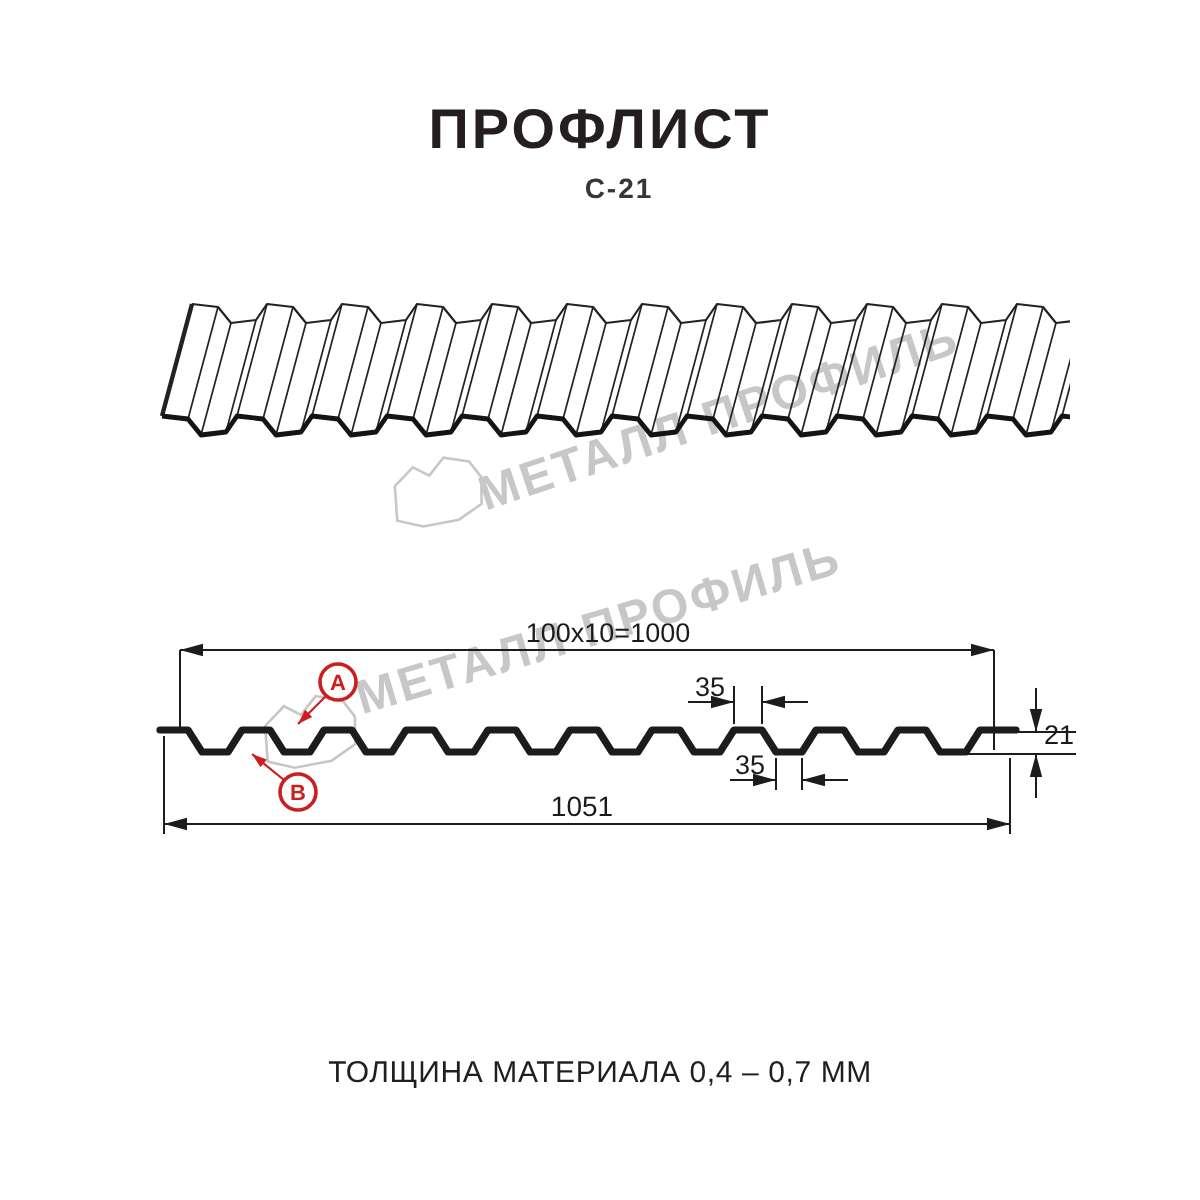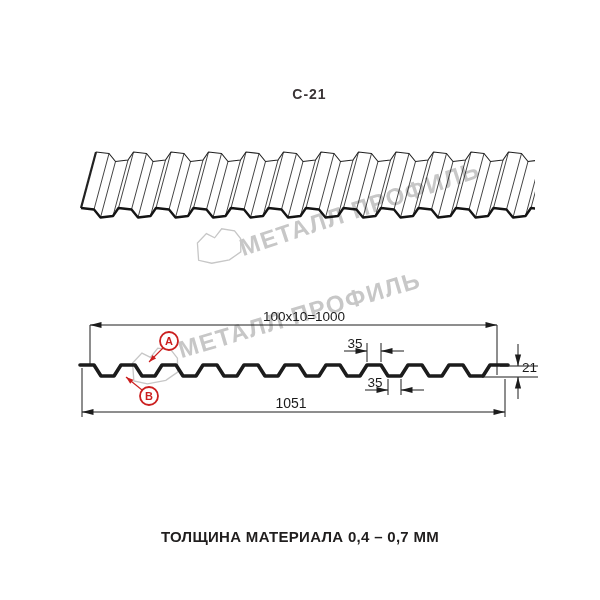--- a/index.html
+++ b/index.html
@@ -12,21 +12,21 @@
     position:absolute;left:0;right:0;top:49px;text-align:center;
     font-size:28px;font-weight:800;letter-spacing:1.5px;color:var(--title-ink,#241e1f);
   }
   .subtitle{
     position:absolute;left:0;right:0;top:86px;text-align:center;
     font-size:14px;font-weight:700;letter-spacing:1px;color:#3a3436;margin-left:19px;
   }
   
   .caption{
     position:absolute;left:0;right:0;top:528px;text-align:center;
-    font-size:15px;font-weight:700;letter-spacing:0.3px;color:#201e1e;
+    font-size:15px;font-weight:400;letter-spacing:0.3px;color:#201e1e;
   }
   
   .wm-text{
     position:absolute;white-space:nowrap;color:var(--watermark-gray,#c7c7c7);
     font-size:24px;font-weight:600;letter-spacing:1.5px;z-index:1;
     transform-origin:0 100%;
   }
   .wm-text.one{left:245px;top:234px;transform:rotate(-18.5deg);}
   .wm-text.two{left:183px;top:336px;transform:rotate(-16.5deg);}
   .wm-logo{position:absolute;z-index:1;}
@@ -44,20 +44,21 @@
   .dimtext{font-family:"Liberation Sans",sans-serif;font-size:13.5px;fill:#1a1a1a;}
   .marker-circle{fill:#ffffff;stroke:var(--accent-red,#cb1f1f);stroke-width:1.8;}
   .marker-letter{font-family:"Liberation Sans",sans-serif;font-size:11px;font-weight:700;fill:var(--accent-red,#cb1f1f);text-anchor:middle;}
   .redline{stroke:var(--accent-red,#cb1f1f);stroke-width:1.1;fill:none;}
 </style>
 </head>
 <body>
 
 <div id="canvas">
 
+  <div class="title">ПРОФЛИСТ</div>
   <div class="subtitle">С-21</div>
 
   <svg class="wm-logo one" width="52" height="36" viewBox="0 0 52 36">
     <polygon points="3,26 6,9 17,2 24,8 33,1 45,6 49,15 46,28 33,33 15,32"></polygon>
   </svg>
   <div class="wm-text one">МЕТАЛЛ ПРОФИЛЬ</div>
 
   <svg class="wm-logo two" width="54" height="38" viewBox="0 0 52 36">
     <polygon points="3,26 6,9 17,2 24,8 33,1 45,6 49,15 46,28 33,33 15,32"></polygon>
   </svg>

